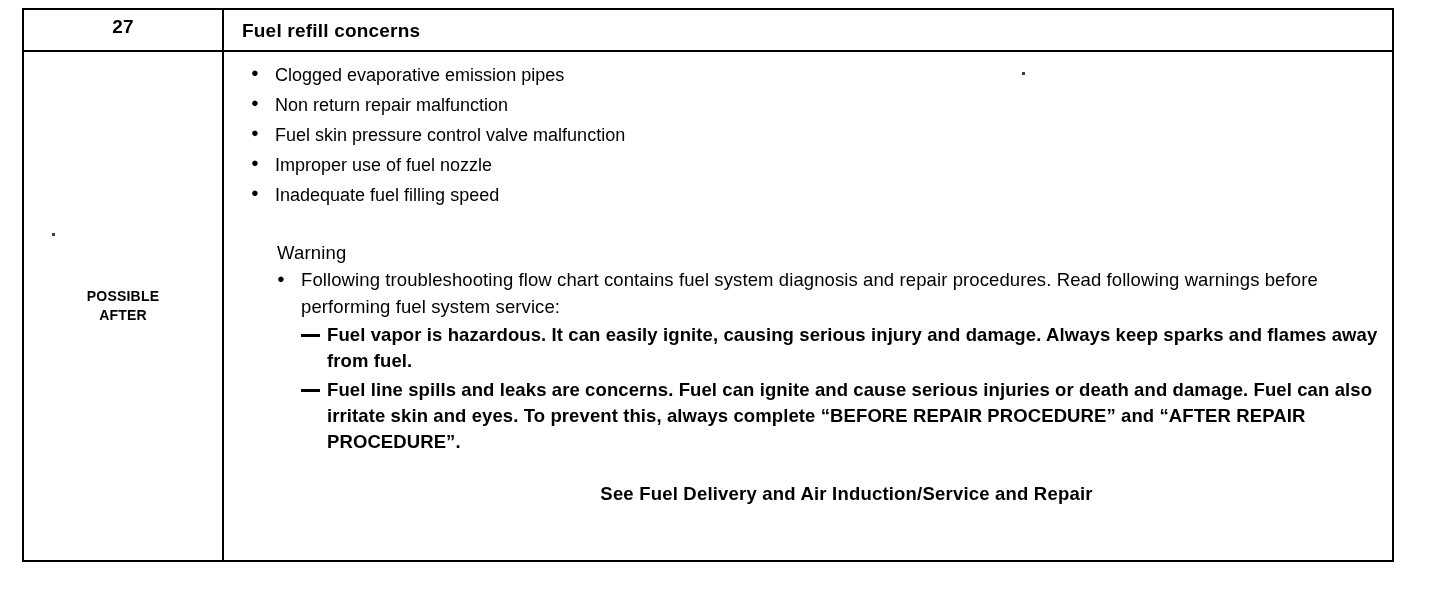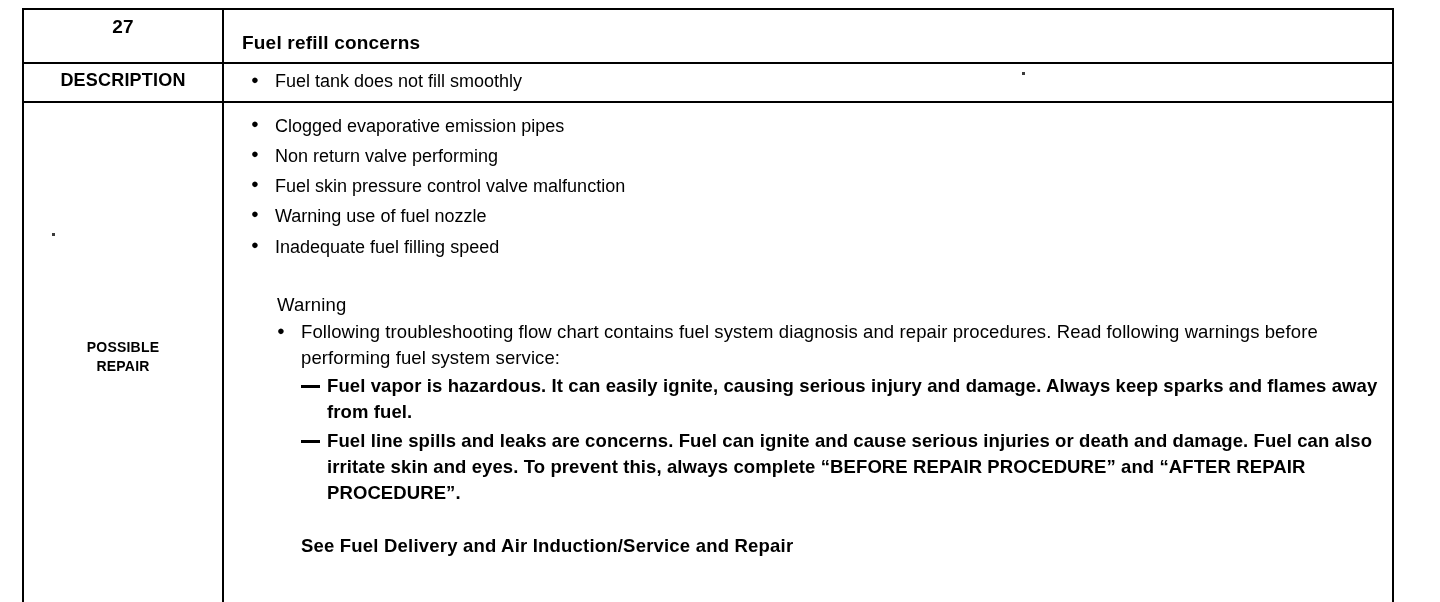--- a/index.html
+++ b/index.html
@@ -46,21 +46,21 @@
   .row-title .cell-num {
     text-align: center;
     font-weight: bold;
     font-size: 19px;
     padding: 6px 0 8px 0;
     letter-spacing: 0.3px;
   }
   .row-title .cell-title {
     font-weight: bold;
     font-size: 19px;
-    padding: 22px 0 8px 18px;
+    padding: 10px 0 8px 18px;
     letter-spacing: 0.2px;
   }
 
   
   .row-desc .cell-label {
     text-align: center;
     font-weight: bold;
     font-size: 18px;
     padding: 6px 0 8px 0;
     letter-spacing: 0.2px;
@@ -173,20 +173,21 @@
     height: 3px;
     background: #000;
   }
 
   .see-ref {
     margin-top: 28px;
     padding-left: 24px;
     font-weight: bold;
     font-size: 18.5px;
     letter-spacing: 0.2px;
+    text-align: center;
   }
 
   .speck {
     position: absolute;
     background: #3a3a3a;
     width: 3px;
     height: 3px;
   }
 </style>
 </head>
@@ -201,39 +202,33 @@
     <colgroup>
       <col class="col-label">
       <col>
     </colgroup>
     <tbody>
       <tr class="row-title">
         <td class="cell-num">27</td>
         <td class="cell-title">Fuel refill concerns</td>
       </tr>
 
-      <tr class="row-desc">
-        <td class="cell-label">DESCRIPTION</td>
-        <td class="cell-body">
-          <div class="desc-line">Fuel tank does not fill smoothly</div>
-        </td>
-      </tr>
 
       <tr class="row-cause">
         <td class="cell-label">
           <div>POSSIBLE</div>
-          <div>REPAIR</div>
+          <div>AFTER</div>
         </td>
         <td class="cell-body">
 
           <ul class="bullets">
             <li>Clogged evaporative emission pipes</li>
-            <li>Non return valve performing</li>
+            <li>Non return repair malfunction</li>
             <li>Fuel skin pressure control valve malfunction</li>
-            <li>Warning use of fuel nozzle</li>
+            <li>Improper use of fuel nozzle</li>
             <li>Inadequate fuel filling speed</li>
           </ul>
 
           <div class="warning-block">
             <div class="warning-heading">Warning</div>
             <div class="warning-item">Following troubleshooting flow chart contains fuel system diagnosis and repair procedures. Read following warnings before performing fuel system service:</div>
             <ul class="dashes">
               <li>Fuel vapor is hazardous. It can easily ignite, causing serious injury and damage. Always keep sparks and flames away from fuel.</li>
               <li>Fuel line spills and leaks are concerns. Fuel can ignite and cause serious injuries or death and damage. Fuel can also irritate skin and eyes. To prevent this, always complete “BEFORE REPAIR PROCEDURE” and “AFTER REPAIR PROCEDURE”.</li>
             </ul>

